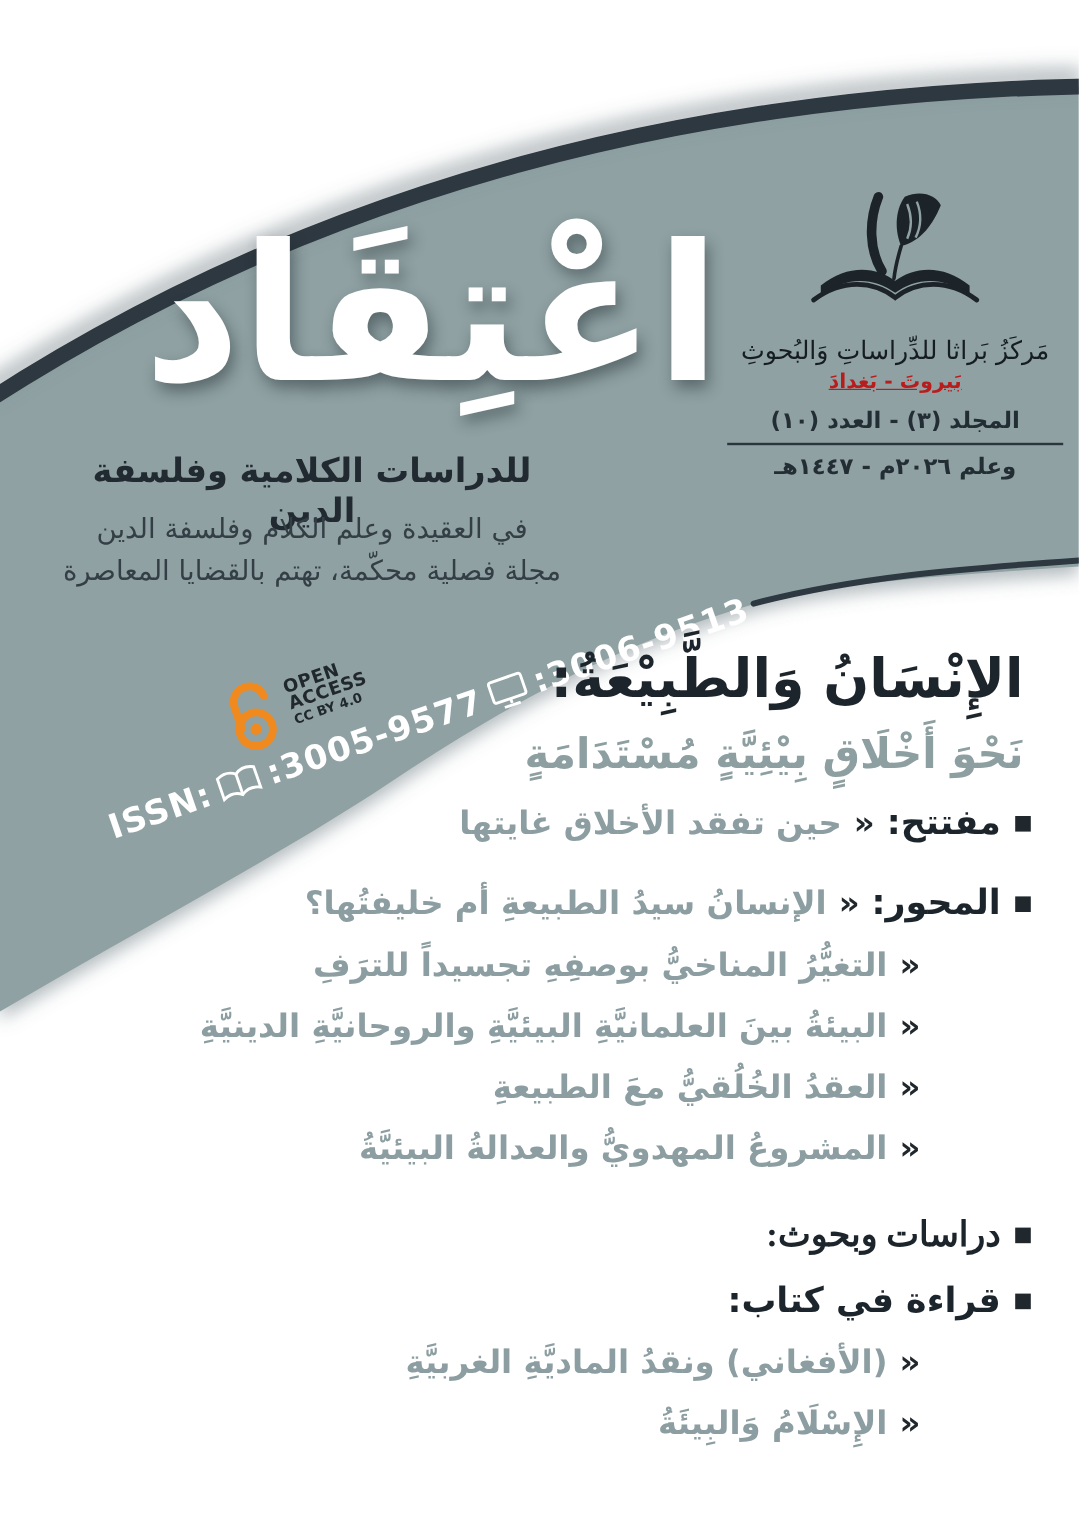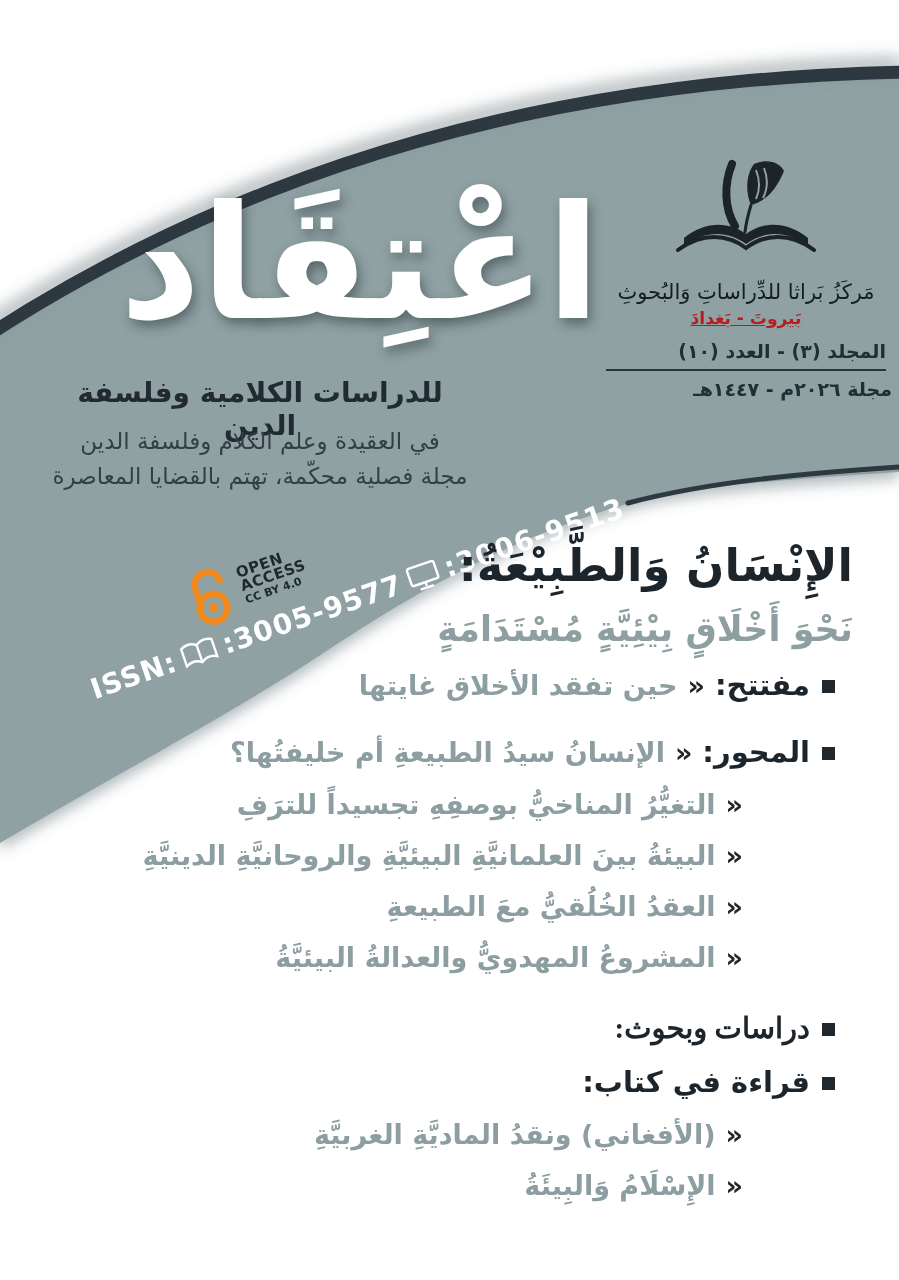--- a/index.html
+++ b/index.html
@@ -14,21 +14,21 @@
   #bg{position:absolute;left:0;top:0;width:899px;height:1280px;}
 
   
   .publisher{
     left:600px;top:158px;width:292px;text-align:center;
     color:#1d262c;direction:rtl;
   }
   .publisher .logo{margin:0 auto 2px auto;display:block;}
   .pub-name{font-size:21px;font-weight:normal;line-height:29px;color:#151c22;}
   .pub-city{font-size:17px;font-weight:bold;color:#b91c1c;margin-top:1px;text-decoration:underline;}
-  .pub-meta{margin-top:12px;color:#232d34;text-align:right;}
+  .pub-meta{margin-top:12px;color:#232d34;}
   .pub-volume{font-size:19px;font-weight:bold;padding-bottom:7px;
     border-bottom:2px solid #2b353c;margin:0 6px;}
   .pub-date{font-size:19px;font-weight:bold;padding-top:7px;letter-spacing:1px;}
 
   
   .main-title{
     left:70px;top:168px;width:580px;text-align:center;
     font-size:158px;line-height:190px;font-weight:bold;color:#ffffff;
     direction:rtl;
     text-shadow:3px 6px 12px rgba(25,35,40,.45);
@@ -59,21 +59,21 @@
   .issn-line svg{flex:0 0 auto;}
 
   
   .toc-head{
     right:46px;top:536px;width:560px;direction:rtl;text-align:right;
   }
   .toc-title{font-size:45px;font-weight:bold;color:#1d252c;line-height:60px;text-align:right;}
   .toc-subtitle{font-size:35px;font-weight:bold;color:#8d9fa1;line-height:50px;margin-top:8px;}
 
   .toc{
-    right:64px;top:668px;width:740px;direction:rtl;text-align:right;
+    right:40px;top:668px;width:740px;direction:rtl;text-align:right;
   }
   .toc-row{margin-bottom:20px;}
   .toc-row.first-gap{margin-bottom:33px;}
   .toc-row.gap-before{margin-top:38px;font-family:Liberation Serif, serif;}
   .toc-row.sub{padding-right:82px;}
   .bullet{
     display:inline-block;width:13px;height:13px;background:#20282e;
     margin-left:12px;vertical-align:2px;
   }
   .toc-label{font-size:29px;font-weight:bold;color:#1d252c;}
@@ -108,21 +108,21 @@
     <path d="M84,12 C88,22 88,32 84,41 M92,10 C96,20 96,30 91,40" stroke="#8fa1a3" stroke-width="2" fill="none"></path>
     <path d="M79,47 C76,57 74,65 73,74" stroke="#1c2329" stroke-width="3" fill="none" stroke-linecap="round"></path>
 
     <path d="M12,80 C34,62 58,64 74,76 C90,64 114,62 136,80 L136,88 C114,72 92,73 74,86 C56,73 34,72 12,88 Z" fill="#1c2329"></path>
     <path d="M6,92 C30,74 56,76 74,90 C92,76 118,74 142,92" fill="none" stroke="#1c2329" stroke-width="4" stroke-linecap="round"></path>
   </svg>
   <div class="pub-name">مَركَزُ بَراثا للدِّراساتِ وَالبُحوثِ</div>
   <div class="pub-city">بَيروتَ - بَغدادَ</div>
   <div class="pub-meta">
     <div class="pub-volume">المجلد (٣) - العدد (١٠)</div>
-    <div class="pub-date">مجلة ٢٠٢٦م - ١٤٤٧هـ</div>
+    <div class="pub-date">وعلم ٢٠٢٦م - ١٤٤٧هـ</div>
   </div>
 </div>
 
 <div class="abs main-title">اعْتِقَاد</div>
 <div class="abs sub-title">للدراسات الكلامية وفلسفة الدين</div>
 <div class="abs tagline">
   <div>في العقيدة وعلم الكلام وفلسفة الدين</div>
   <div>مجلة فصلية محكّمة، تهتم بالقضايا المعاصرة</div>
 </div>
 

